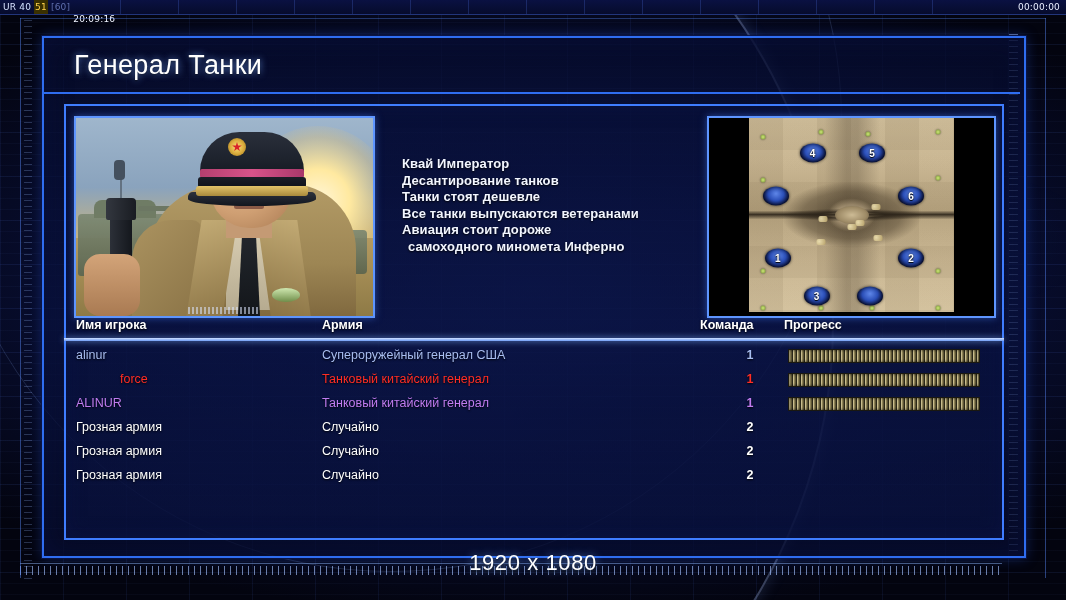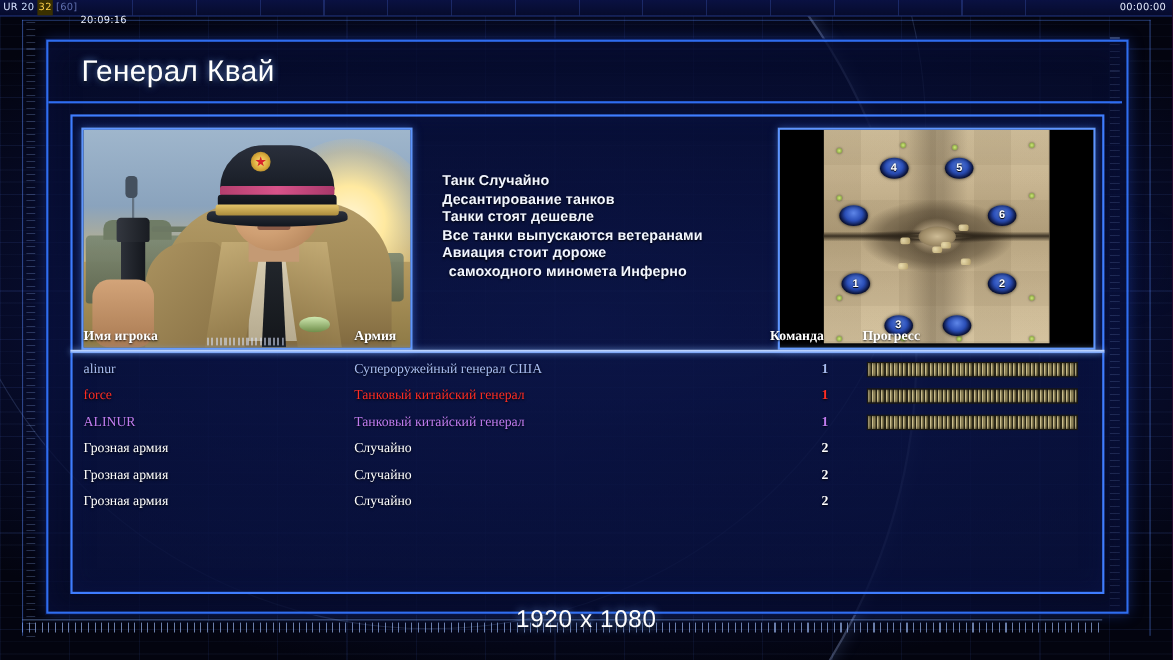--- a/index.html
+++ b/index.html
@@ -249,21 +249,21 @@
     position:absolute;width:5px;height:5px;border-radius:50%;
     background:radial-gradient(circle,#cfe878,#6e8a2e);
     box-shadow:0 0 2px rgba(0,0,0,.6);transform:translate(-50%,-50%);
   }
   .pile{
     position:absolute;width:9px;height:6px;transform:translate(-50%,-50%);
     background:radial-gradient(circle at 30% 40%,#f0e3b4,#b8a268);opacity:.9;border-radius:2px;
   }
 
   
-  #table{position:absolute;left:0;top:192px;width:936px;height:224px;font-family:Liberation Serif, serif;}
+  #table{position:absolute;left:0;top:212px;width:936px;height:224px;}
   #table-head{
     position:absolute;left:0;top:0;width:936px;height:20px;
     font-size:12.5px;font-weight:bold;color:#fff;
     text-shadow:0 1px 2px rgba(0,0,0,.9);
   }
   #table-head::after{
     content:"";position:absolute;left:-2px;right:-2px;bottom:-3px;height:3px;
     background:linear-gradient(to bottom,#cfe0ff,#6f9cf5);
     box-shadow:0 0 6px rgba(130,180,255,.8);
   }
@@ -306,39 +306,39 @@
   <div class="bg-smoke"></div>
   <div class="bg-grid"></div>
   <div class="bg-grid2"></div>
   <div class="bg-arc"></div>
   <div class="bg-arc2"></div>
 
   <div id="topbar">
     <div class="tb-cells"></div>
     <div class="tb-left">
       <span class="tb-ur">UR</span>
-      <span class="tb-fps">20</span>
-      <span class="tb-fps-hi">32</span>
+      <span class="tb-fps">40</span>
+      <span class="tb-fps-hi">51</span>
       <span class="tb-dim">[60]</span>
       <span class="tb-clock">20:09:16</span>
     </div>
     <div class="tb-right">00:00:00</div>
   </div>
 
   <div class="ruler-left"></div>
   <div class="ruler-right"></div>
   <div class="ruler-bottom"></div>
   <div class="edge-line-v" style="left:20px;"></div>
   <div class="edge-line-v" style="right:20px;"></div>
   <div class="edge-line-h" style="top:18px;"></div>
 
   <div id="frame">
 
     <div id="title-block">
-      <div id="title-text">Генерал Квай</div>
+      <div id="title-text">Генерал Танки</div>
     </div>
 
     <div id="content">
 
       <div id="toprow">
 
         <div id="portrait">
           <div class="p-sky"></div>
           <div class="p-sun"></div>
           <div class="p-field"></div>
@@ -372,21 +372,21 @@
           <div class="g-cap-star"></div>
 
           <div class="g-gun-grip"></div>
           <div class="g-gun-body"></div>
           <div class="g-gun-slide"></div>
           <div class="g-hand"></div>
           <div class="p-caption"></div>
         </div>
 
         <div id="desc">
-          <div>Танк Случайно</div>
+          <div>Квай Император</div>
           <div>Десантирование танков</div>
           <div>Танки стоят дешевле</div>
           <div>Все танки выпускаются ветеранами</div>
           <div>Авиация стоит дороже</div>
           <div class="indent">самоходного миномета Инферно</div>
         </div>
 
         <div id="map-frame">
           <div id="map-img">
             <div class="map-band-v"></div>
@@ -427,21 +427,21 @@
 
       <div id="table">
         <div id="table-head">
           <span class="hdr-name">Имя игрока</span>
           <span class="hdr-army">Армия</span>
           <span class="hdr-team">Команда</span>
           <span class="hdr-prog">Прогресс</span>
         </div>
         <div class="rows" id="rows">
             <div class="row"><span class="cell c-name" style="color: rgb(168, 189, 240);">alinur</span><span class="cell c-army" style="color: rgb(168, 189, 240);">Супероружейный генерал США</span><span class="cell c-team" style="color: rgb(168, 189, 240);">1</span><span class="cell c-prog bar-wrap"><div class="bar"></div></span></div>
-            <div class="row"><span class="cell c-name" style="color: rgb(255, 45, 36);">force</span><span class="cell c-army" style="color: rgb(255, 45, 36);">Танковый китайский генерал</span><span class="cell c-team" style="color: rgb(255, 45, 36);">1</span><span class="cell c-prog bar-wrap"><div class="bar"></div></span></div>
+            <div class="row"><span class="cell c-name" style="color: rgb(255, 45, 36); margin-left: 44px;">force</span><span class="cell c-army" style="color: rgb(255, 45, 36);">Танковый китайский генерал</span><span class="cell c-team" style="color: rgb(255, 45, 36);">1</span><span class="cell c-prog bar-wrap"><div class="bar"></div></span></div>
             <div class="row"><span class="cell c-name" style="color: rgb(192, 124, 240);">ALINUR</span><span class="cell c-army" style="color: rgb(192, 124, 240);">Танковый китайский генерал</span><span class="cell c-team" style="color: rgb(192, 124, 240);">1</span><span class="cell c-prog bar-wrap"><div class="bar"></div></span></div>
             <div class="row">
               <span class="cell c-name" style="color: rgb(255, 255, 255);">Грозная армия</span>
               <span class="cell c-army" style="color: rgb(255, 255, 255);">Случайно</span>
               <span class="cell c-team" style="color: rgb(255, 255, 255);">2</span>
             </div>
             <div class="row">
               <span class="cell c-name" style="color: rgb(255, 255, 255);">Грозная армия</span>
               <span class="cell c-army" style="color: rgb(255, 255, 255);">Случайно</span>
               <span class="cell c-team" style="color: rgb(255, 255, 255);">2</span>

